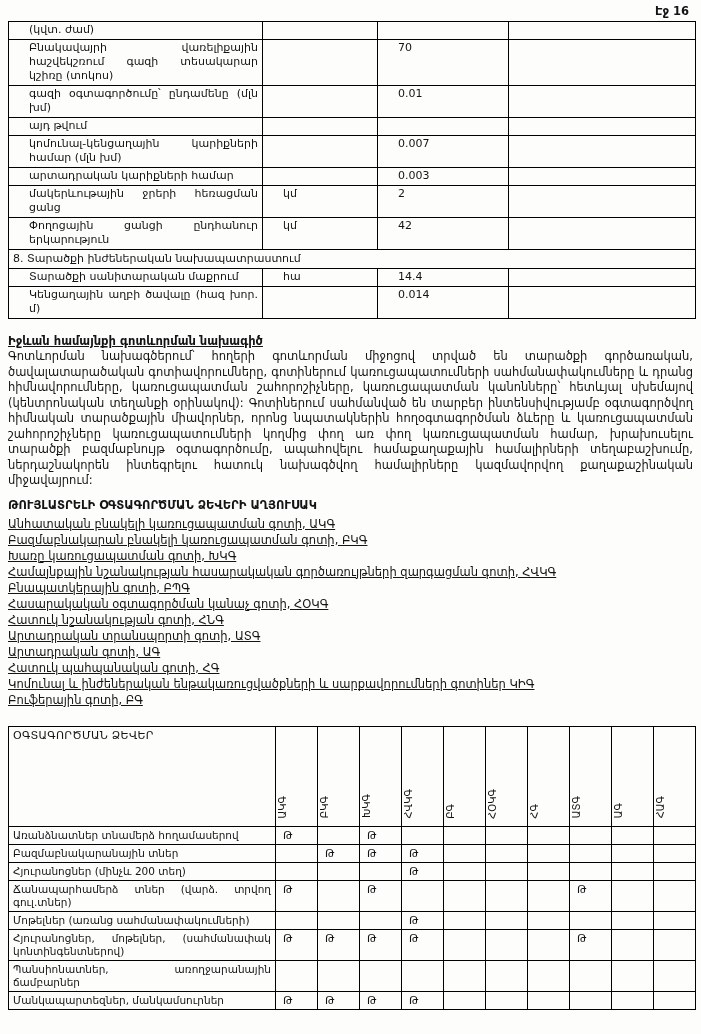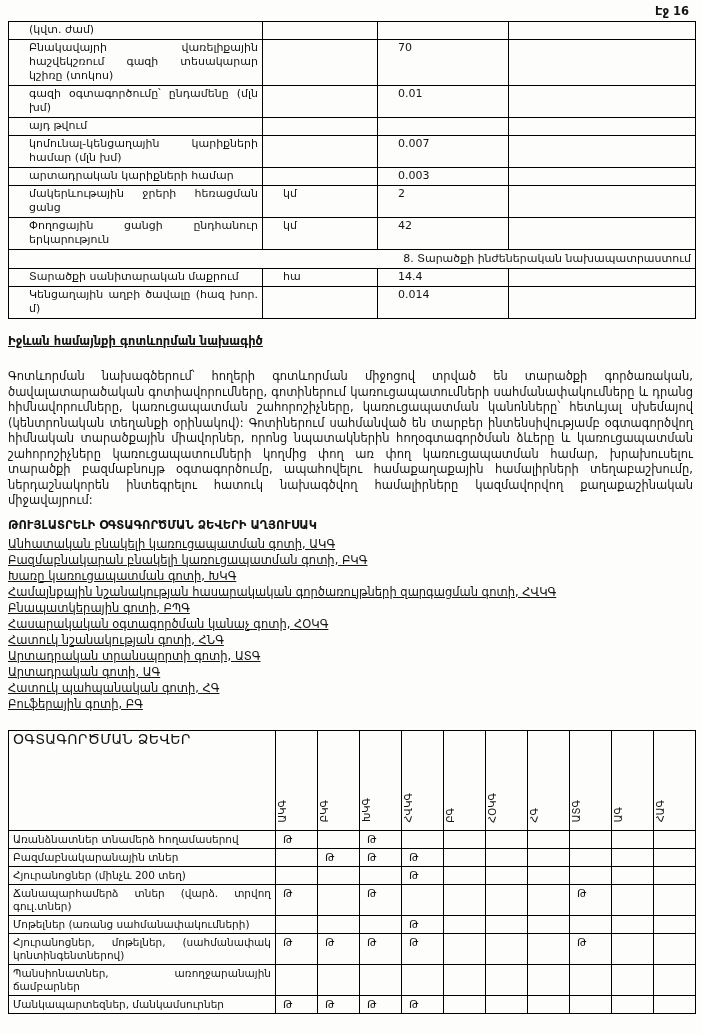--- a/index.html
+++ b/index.html
@@ -14,37 +14,37 @@
     height:15px; line-height:15px;
   }
   
   table { border-collapse:collapse; table-layout:fixed; width:687px; }
   .t1 { margin-top:2px; font-size:11px; }
   .t1 td {
     border:1px solid #000; vertical-align:top; padding:1px 4px 2px 20px;
     line-height:14px; overflow:hidden;
   }
   .t1 td.lab { text-align:justify; }
-  .t1 td.sec { padding:2px 4px;text-align:right; }
+  .t1 td.sec { padding:2px 4px; }
   
   .zheading {
     margin-top:14px; font-size:11.5px; font-weight:bold;
     text-decoration:underline; line-height:16px;
   }
   .para {
-    margin-top:20px; font-size:11.5px; line-height:15.5px;
+    margin-top:0; font-size:11.5px; line-height:15.5px;
     text-align:justify;
   }
   .bheading { margin-top:8px; font-size:11.5px; font-weight:bold; line-height:16px; }
   .zones { margin-top:3px; font-size:11.5px;text-decoration:underline; }
   .zones .zone { line-height:16px; }
   
   .t2 { margin-top:18px; font-size:10.5px; }
   .t2 td { border:1px solid #000; vertical-align:top; padding:2px 4px; line-height:13px; overflow:hidden; }
-  .t2 td.corner { vertical-align:top; font-size:14px; letter-spacing:0.3px; }
+  .t2 td.corner { vertical-align:top; font-size:11px; letter-spacing:0.3px; }
   .t2 td.colhead { vertical-align:bottom; padding:2px 1px 4px 2px; height:100px; }
   .vhead {
     display:inline-block; writing-mode:vertical-rl; transform:rotate(180deg);
     font-size:10px; line-height:10px; white-space:nowrap;
   }
   .t2 td.mark { padding-left:7px; font-size:11px; }
   .t2 td.ulabel { text-align:justify; }
 </style>
 </head>
 <body>
@@ -135,20 +135,21 @@
       <div class="zone">Անհատական բնակելի կառուցապատման գոտի, ԱԿԳ</div>
       <div class="zone">Բազմաբնակարան բնակելի կառուցապատման գոտի, ԲԿԳ</div>
       <div class="zone">Խառը կառուցապատման գոտի, ԽԿԳ</div>
       <div class="zone">Համայնքային նշանակության հասարակական գործառույթների զարգացման գոտի, ՀՎԿԳ</div>
       <div class="zone">Բնապատկերային գոտի, ԲՊԳ</div>
       <div class="zone">Հասարակական օգտագործման կանաչ գոտի, ՀՕԿԳ</div>
       <div class="zone">Հատուկ նշանակության գոտի, ՀՆԳ</div>
       <div class="zone">Արտադրական տրանսպորտի գոտի, ԱՏԳ</div>
       <div class="zone">Արտադրական գոտի, ԱԳ</div>
       <div class="zone">Հատուկ պահպանական գոտի, ՀԳ</div>
+      <div class="zone">Կոմունալ և ինժեներական ենթակառուցվածքների և սարքավորումների գոտիներ ԿԻԳ</div>
       <div class="zone">Բուֆերային գոտի, ԲԳ</div>
     </div>
 
   <table class="t2">
     <colgroup>
       <col style="width:267px">
       <col style="width:42px">
         <col style="width:42px">
         <col style="width:42px">
         <col style="width:42px">

